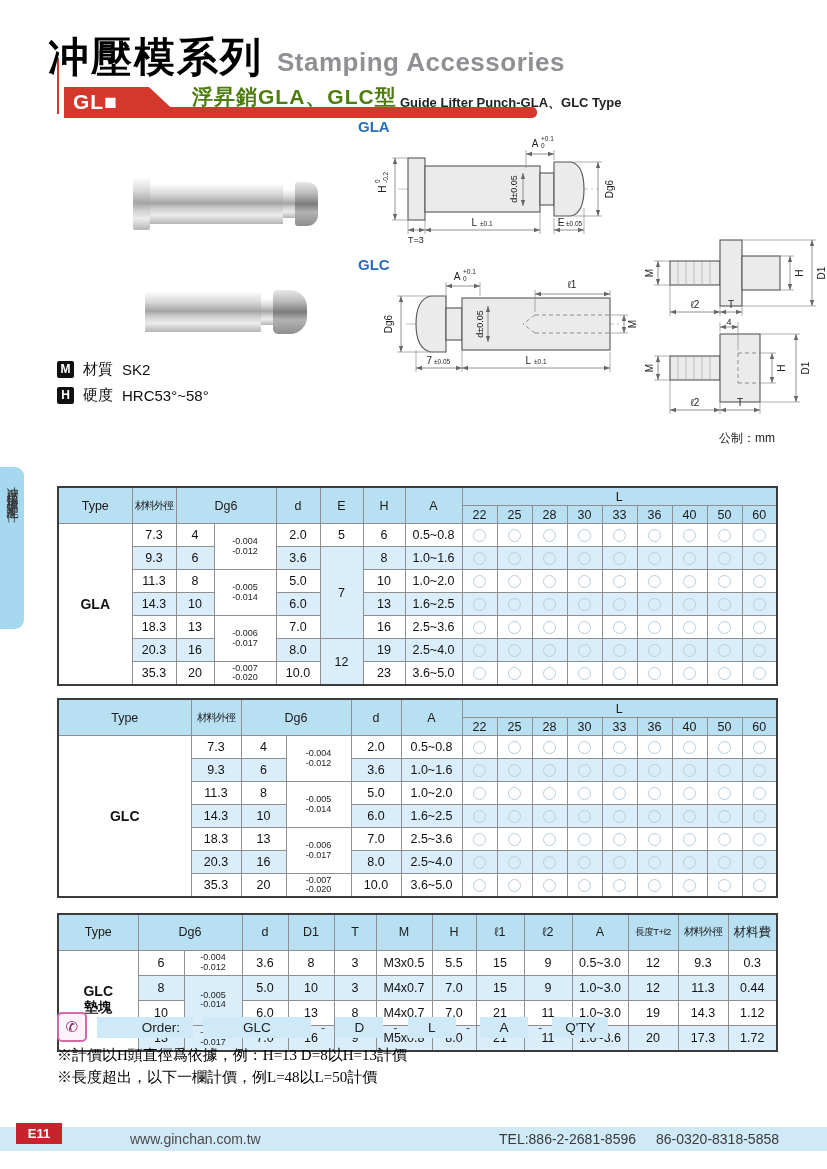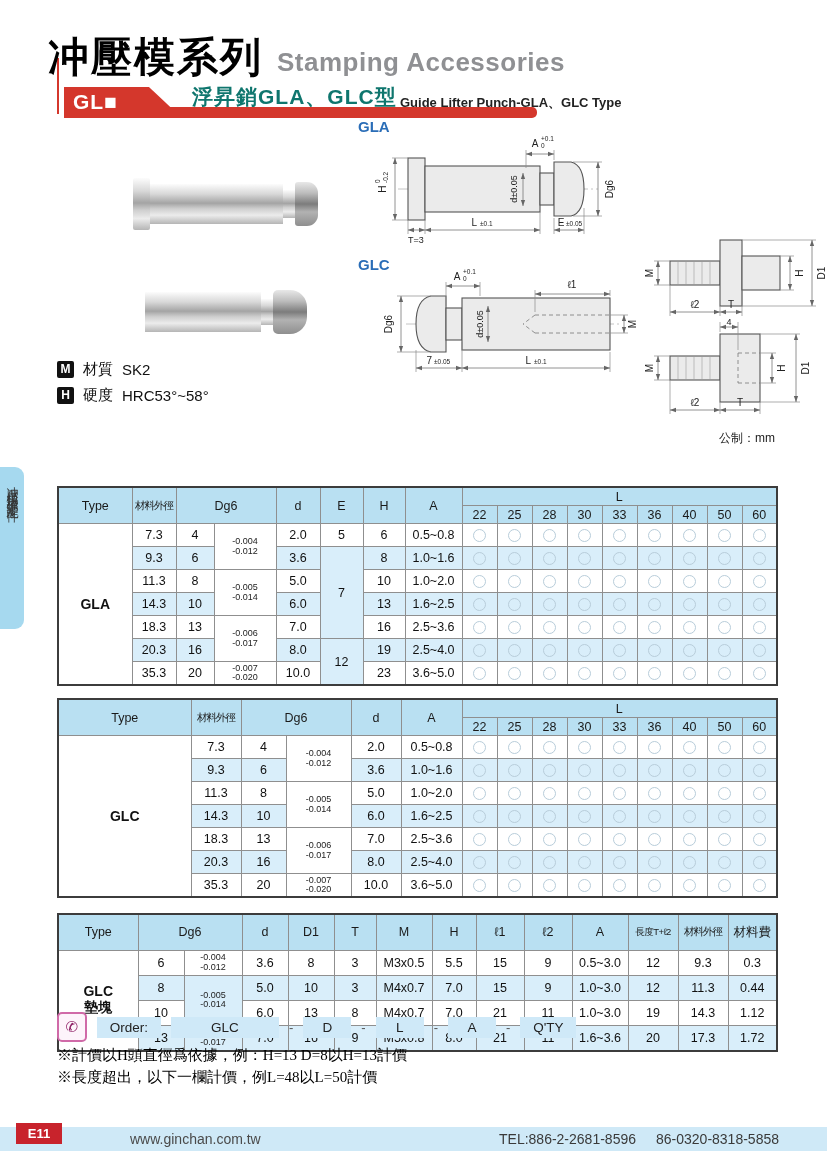--- a/index.html
+++ b/index.html
@@ -9,21 +9,21 @@
 
   
   .title-row{position:absolute;left:48px;top:30px;display:flex;align-items:baseline;gap:14px;}
   .title-zh{font-size:41px;font-weight:bold;color:#000;letter-spacing:2px;}
   .title-en{font-size:26px;font-weight:bold;color:#8f9093;letter-spacing:0.5px;}
   .red-vline{position:absolute;left:57px;top:58px;width:2px;height:56px;background:#d4372c;}
   .banner-block{position:absolute;left:64px;top:87px;width:118px;height:31px;background:#d4372c;
     clip-path:polygon(0 0,72% 0,100% 100%,0 100%);}
   .banner-code{padding-left:9px;line-height:30px;font-size:21px;font-weight:bold;color:#fff;letter-spacing:1px;}
   .banner-strip{position:absolute;left:145px;top:107px;width:392px;height:11px;background:#d4372c;border-radius:0 5px 5px 0;}
-  .sub-zh{position:absolute;left:192px;top:83px;font-size:21px;font-weight:bold;color:#0f766e;letter-spacing:1px;}
+  .sub-zh{position:absolute;left:192px;top:83px;font-size:21px;font-weight:bold;color:#4d7c0f;letter-spacing:1px;}
   .sub-en{position:absolute;left:400px;top:94px;font-size:13px;font-weight:bold;color:#222;}
 
   
   .dlabel{position:absolute;font-size:15px;font-weight:bold;color:#2a6db7;}
   svg .part{fill:#ebebeb;stroke:#555;stroke-width:1.1;}
   svg .dim{stroke:#777;stroke-width:0.8;marker-start:url(#arr);marker-end:url(#arr);}
   svg .ext{stroke:#8a8a8a;stroke-width:0.7;}
   svg .cl{stroke:#b5b5b5;stroke-width:0.8;stroke-dasharray:10 3 2 3;}
   svg .hid{stroke:#777;stroke-width:0.8;stroke-dasharray:4 3;}
   svg .thr{stroke:#9a9a9a;stroke-width:0.6;}
@@ -762,21 +762,21 @@
             <td class="pad">20</td>
             <td class="pad">17.3</td>
             <td class="pad">1.72</td>
           </tr>
         </tbody>
     </table>
   </div>
 
   <div class="order-row">
     <div class="phone-box">✆</div>
-    <div class="obox" style="width:64px;">Order:</div>
+    <div class="obox" style="width:64px;padding-left:32px;">Order:</div>
     <div class="obox" style="width:108px;">GLC</div>
     <span class="osep">-</span>
     <div class="obox" style="width:48px;">D</div>
     <span class="osep">-</span>
     <div class="obox" style="width:48px;">L</div>
     <span class="osep">-</span>
     <div class="obox" style="width:48px;">A</div>
     <span class="osep">-</span>
     <div class="obox" style="width:56px;">Q'TY</div>
   </div>

